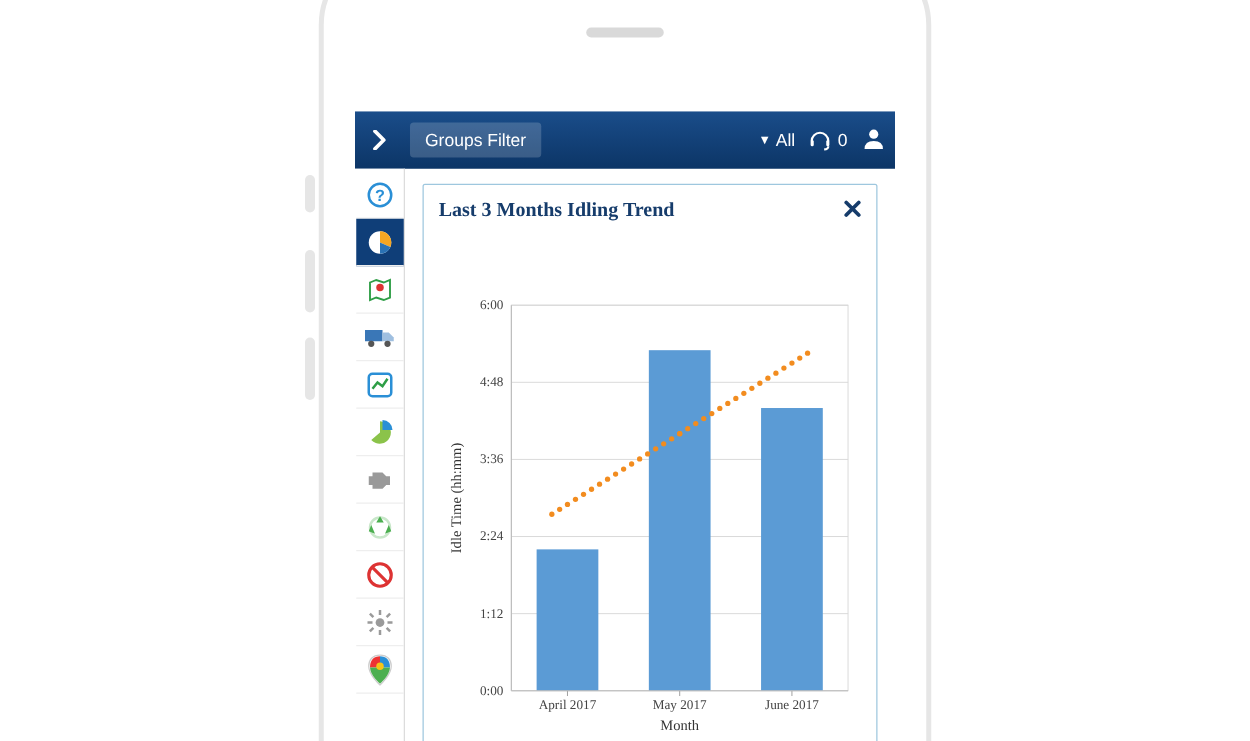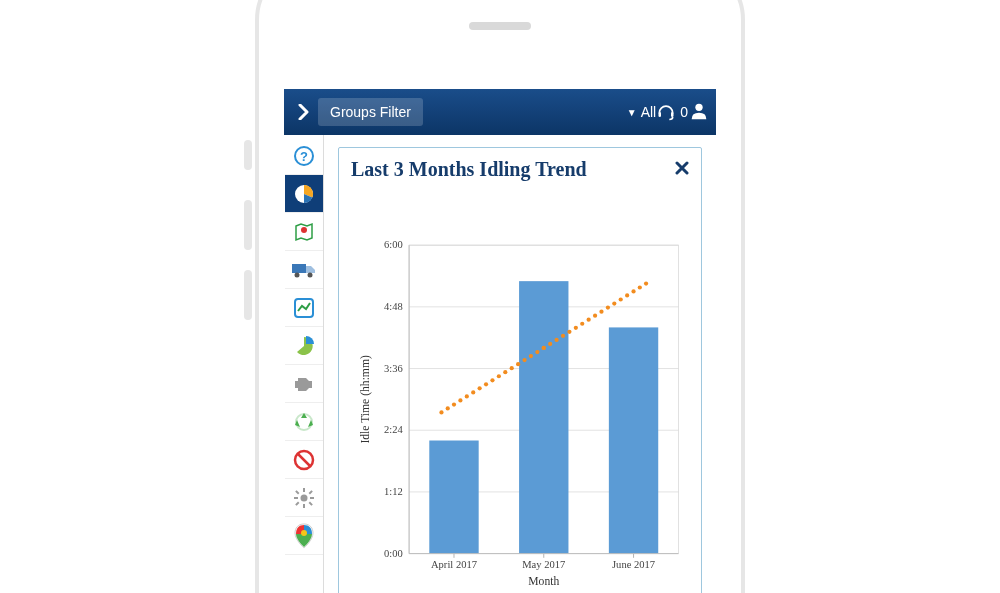--- a/index.html
+++ b/index.html
@@ -55,21 +55,21 @@
 
   
   .header {
     height: 46px;
     background: linear-gradient(180deg, #1a4d8a 0%, #0c3566 100%);
     display: flex;
     align-items: center;
     color: #ffffff;
     font-size: 14px;
     padding: 0 6px;
-    gap: 0;
+    gap: 10px;
   }
   .header .chevron {
     width: 28px;
     height: 28px;
     display: flex;
     align-items: center;
     justify-content: center;
     font-size: 20px;
     font-weight: bold;
     color: #ffffff;
@@ -135,21 +135,21 @@
   }
   .card-header {
     display: flex;
     align-items: center;
     justify-content: space-between;
     margin-bottom: 6px;
   }
   .card-title {
     font-family: Georgia, 'Times New Roman', serif;
     font-weight: bold;
-    font-size: 20px;
+    font-size: 16px;
     color: #163c6b;
   }
   .card-close {
     color: #163c6b;
     font-size: 18px;
     font-weight: bold;
     cursor: pointer;
   }
   .chart-wrap {
     flex: 1;

